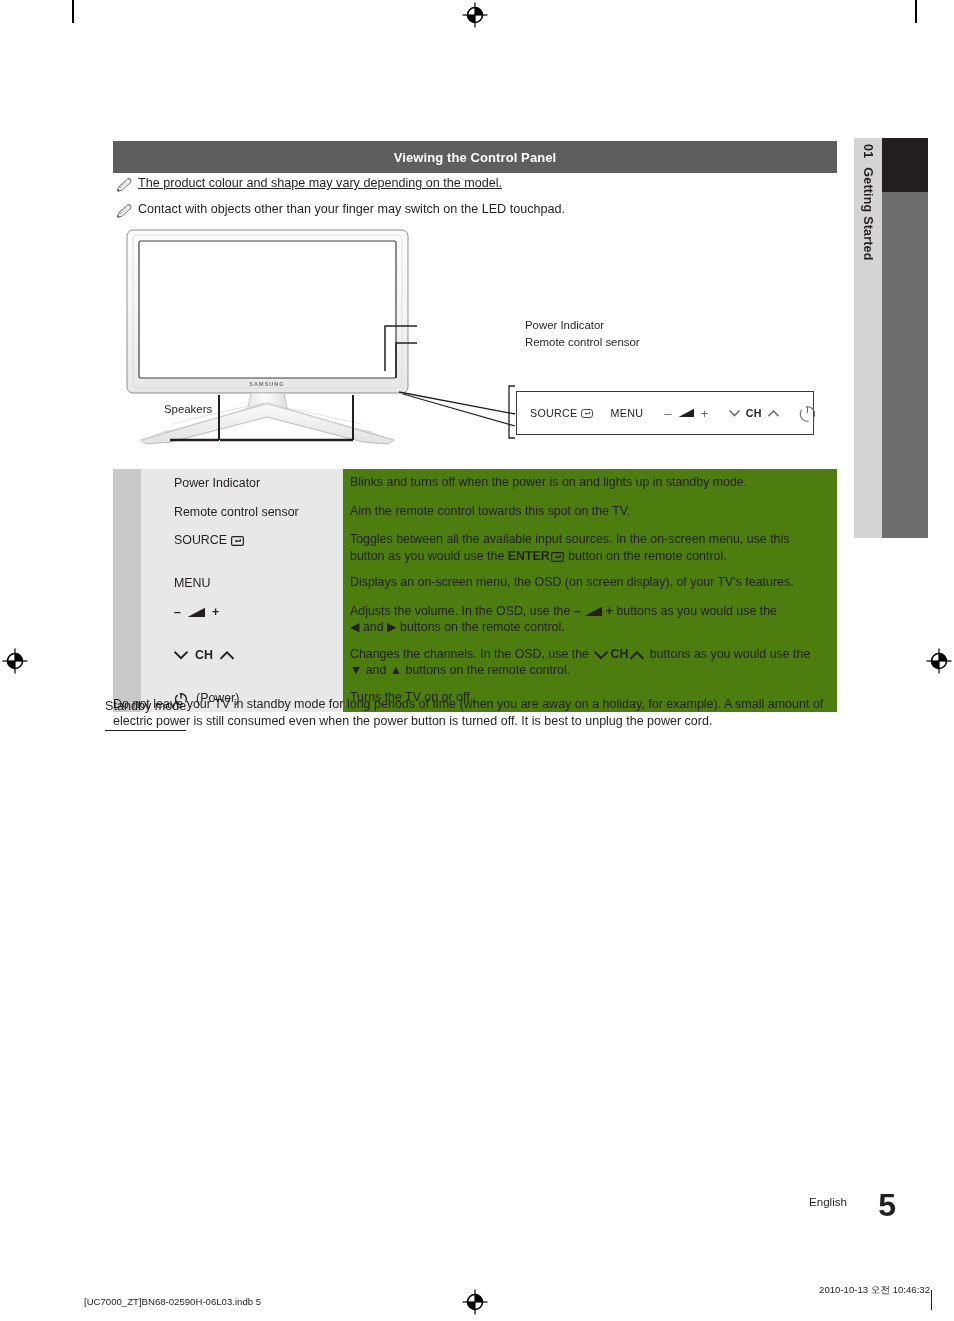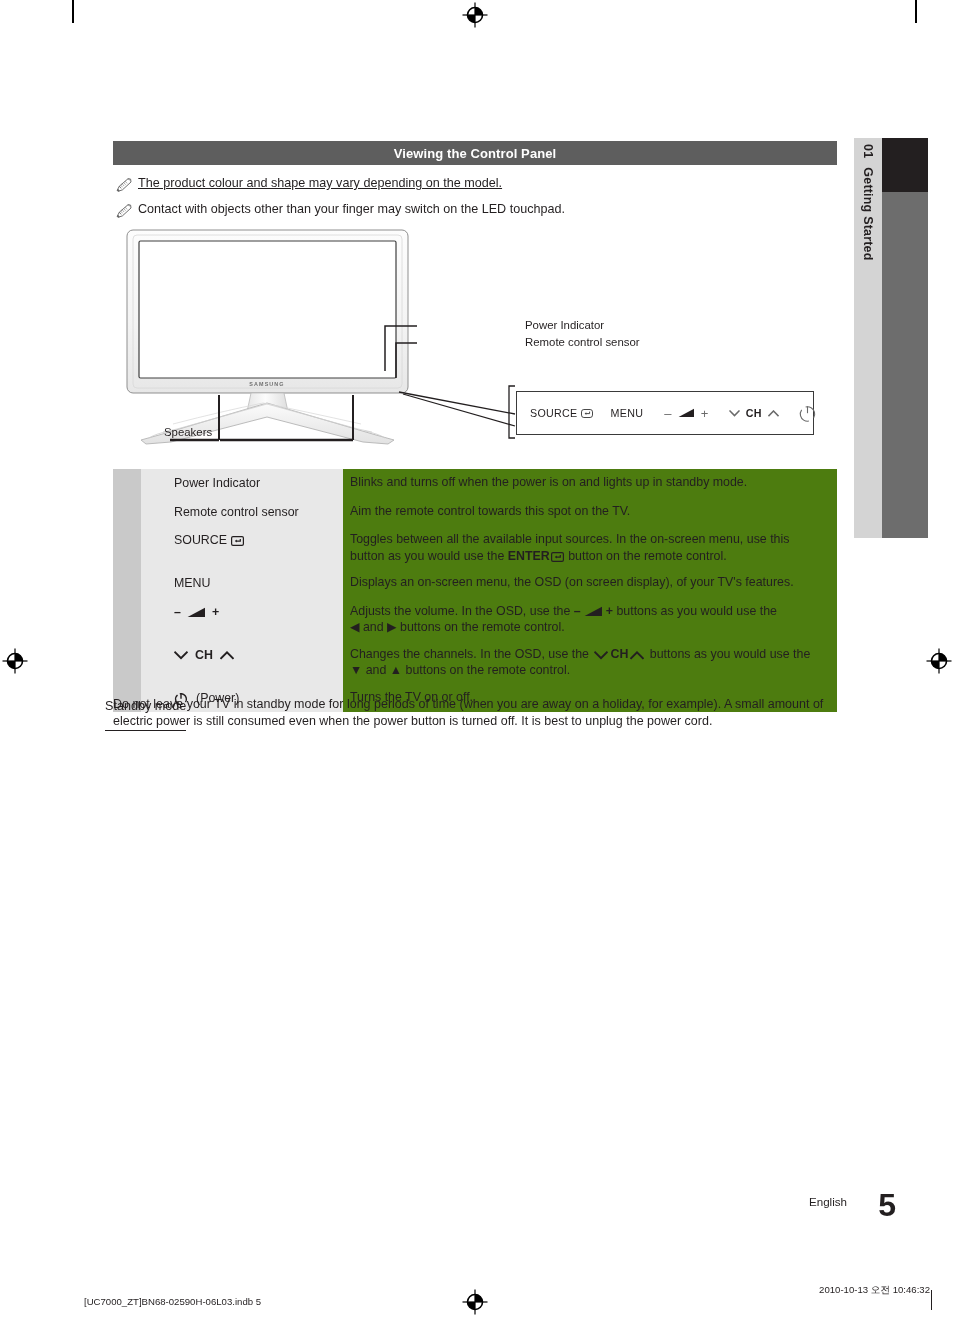--- a/index.html
+++ b/index.html
@@ -57,21 +57,21 @@
   .side-tab-block-gray {
     position: absolute; left: 28px; top: 54px;
     width: 46px; height: 346px;
     background: #6d6d6d;
   }
 
   
   .section-bar {
     position: absolute;
     left: 113px; top: 141px;
-    width: 724px; height: 24px;
+    width: 724px; height: 32px;
     background: #5e5e5e;
     color: #ffffff;
     font-size: 13px;
     font-weight: bold;
     display: flex; align-items: center; justify-content: center;
     letter-spacing: 0.1px;
   }
 
   
   .note {
@@ -94,21 +94,21 @@
   .tv-figure svg { display: block; }
 
   .callout-label {
     position: absolute;
     font-size: 11.4px;
     color: #231f20;
     white-space: nowrap;
   }
   .lbl-power-ind   { left: 525px; top: 319px; }
   .lbl-remote-sen  { left: 525px; top: 336px; }
-  .lbl-speakers    { left: 164px; top: 426px; }
+  .lbl-speakers    { left: 164px; top: 403px; }
 
   
   .panel-box {
     position: absolute;
     left: 516px; top: 391px;
     width: 298px; height: 44px;
     border: 1px solid #3a3a3a;
     background: #ffffff;
     display: flex; align-items: center;
     padding: 0 13px;

